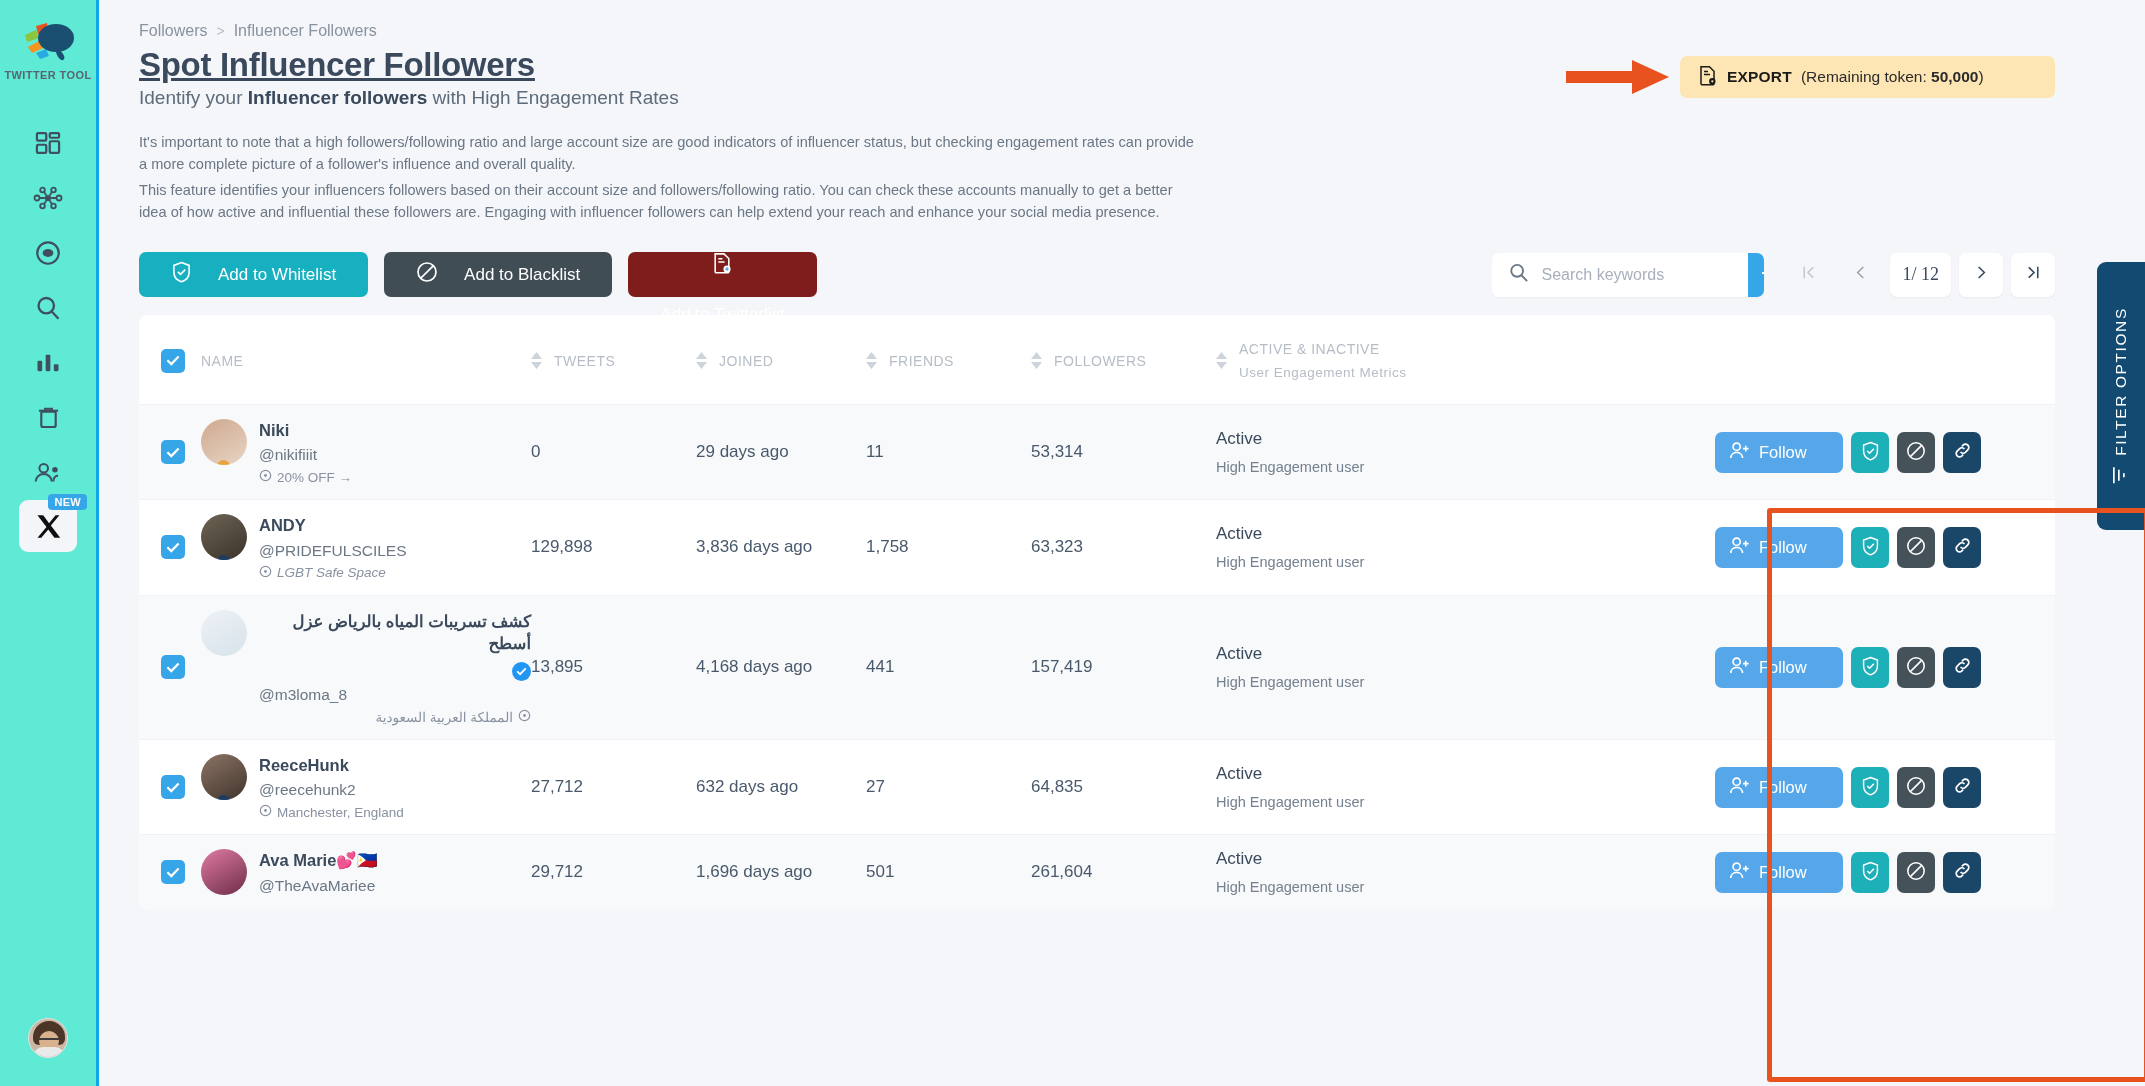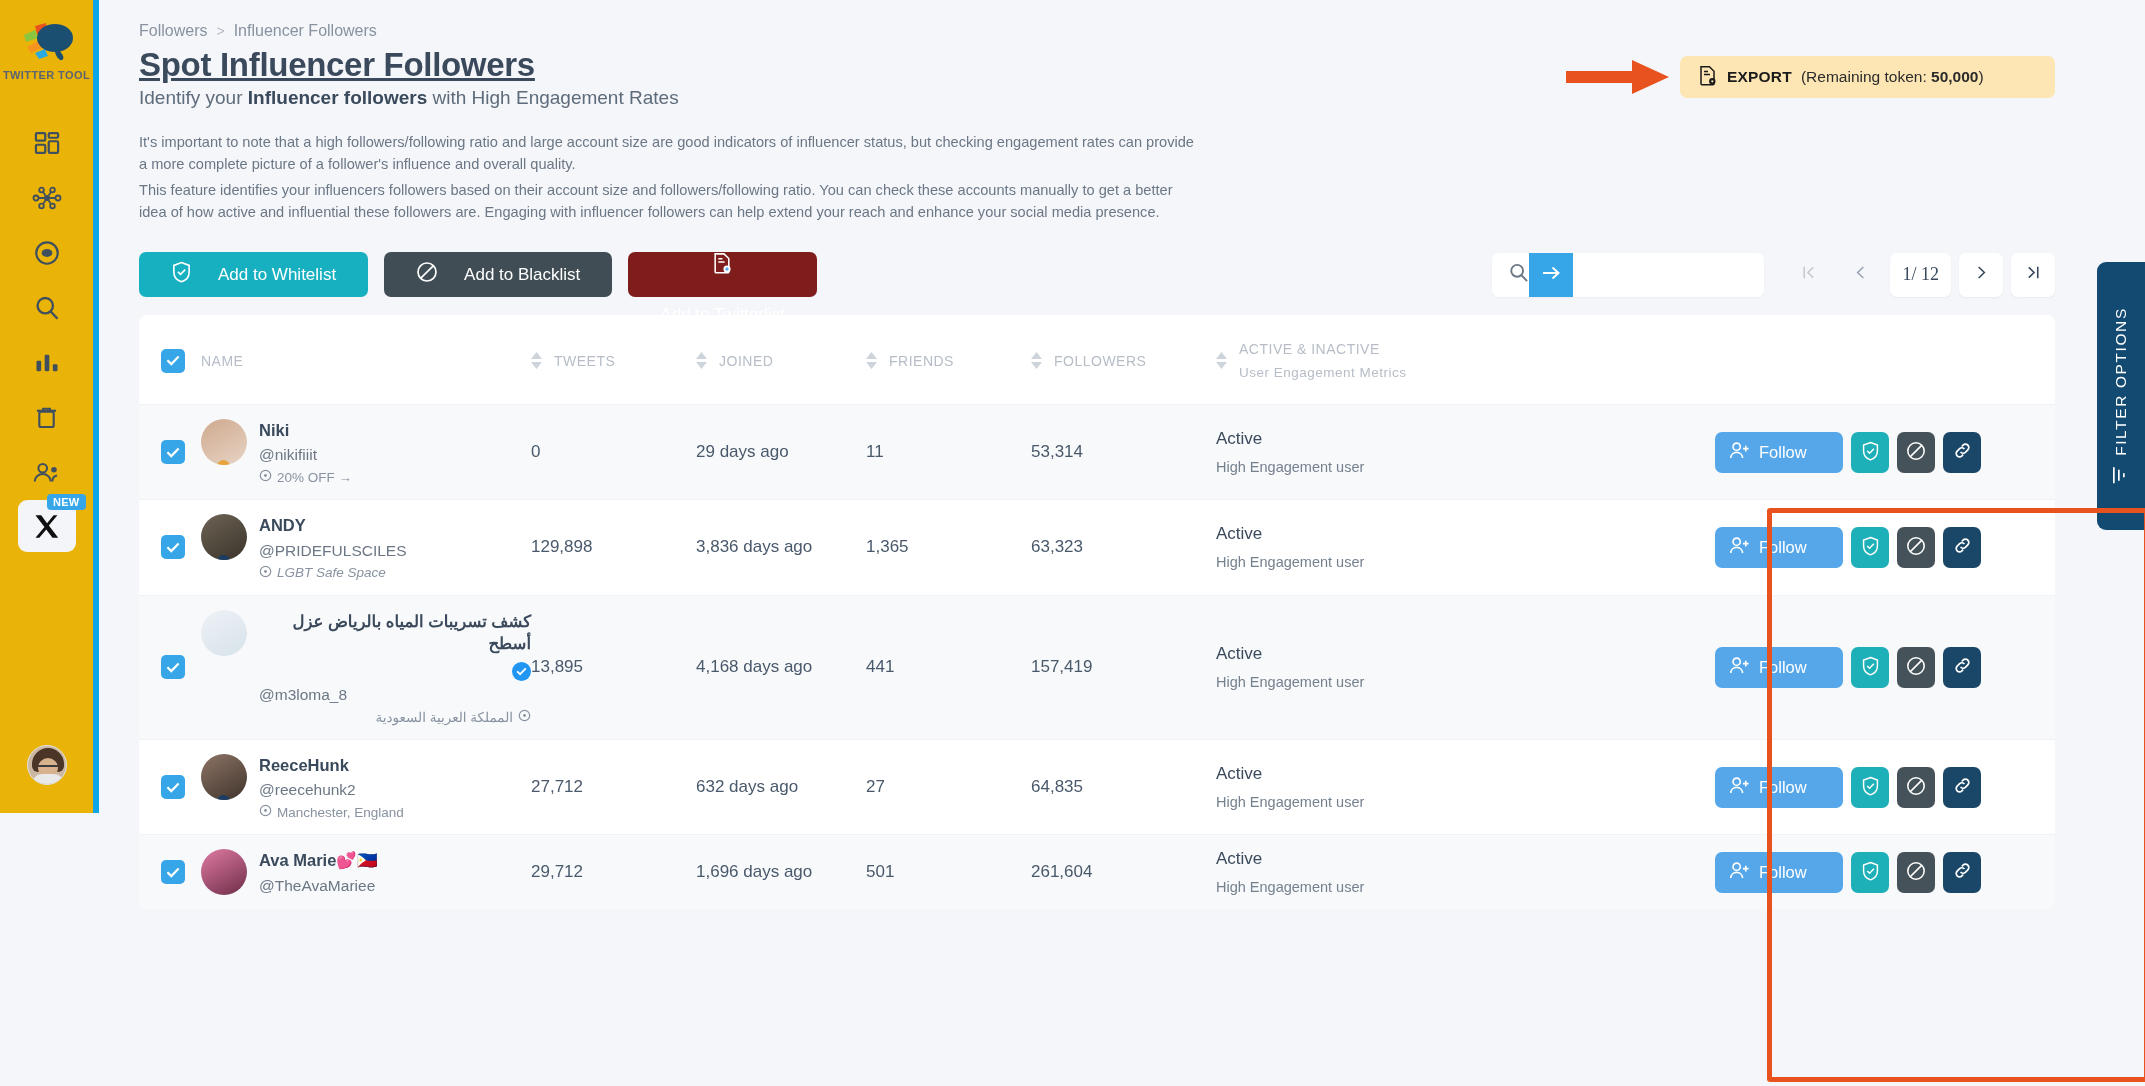--- a/index.html
+++ b/index.html
@@ -8,23 +8,23 @@
     overflow: hidden;
     background: #f4f6fa;
     font-family: "Liberation Sans", sans-serif;
   }
 
   
   .app { display: flex; width: 2145px; height: 1086px; position: relative; }
 
   
   .sidebar {
-    width: 99px; height: 813px;
-    background: #eab308;
-    border-right: 6px solid #0ea5e9;
+    width: 99px; height: 1086px;
+    background: #5eead4;
+    border-right: 3px solid #0ea5e9;
     display: flex; flex-direction: column; align-items: center;
     flex: 0 0 99px;
     position: relative;
   }
   .brand { margin-top: 16px; display:flex; flex-direction:column; align-items:center; }
   .brand-logo { width: 58px; height: 48px; position: relative; }
   .brand-name {
     font-size: 11px; font-weight: 700; letter-spacing: .4px;
     color: #5a6472; margin-top: 5px;
   }
@@ -395,20 +395,21 @@
 
       <div class="flex"></div>
 
       <div class="searchbox">
         <span>
           <svg width="21" height="21" viewBox="0 0 22 22" fill="none" stroke="#6b7785" stroke-width="2">
             <circle cx="9.6" cy="9.2" r="6.2"></circle>
               <path d="M14.2 14L20 20"></path>
           </svg>
         </span>
+        <input type="text" placeholder="Search keywords" style="">
         <button class="search-go">
           <span>
             <svg width="20" height="16" viewBox="0 0 20 16" fill="none" stroke="#fff" stroke-width="1.9">
               <path d="M2 8h15M11.5 2.5L17.5 8l-6 5.5"></path>
             </svg>
           </span>
         </button>
       </div>
 
       <div class="pager">
@@ -630,21 +631,21 @@
                           <circle cx="7" cy="7" r="5.6"></circle>
                           <circle cx="7" cy="7" r="1.5" fill="#8892a0" stroke="none"></circle>
                         </svg></span>
          <span>LGBT Safe Space</span>
        </div>
         </div>
       </div>
     </td>
     <td class="col-tweets">129,898</td>
     <td class="col-joined">3,836 days ago</td>
-    <td class="col-friends">1,365</td>
+    <td class="col-friends">1,758</td>
     <td class="col-followers">63,323</td>
     <td class="col-active">
       <div class="act-main">Active</div>
       <div class="act-sub">High Engagement user</div>
     </td>
     <td class="col-actions">
       <div class="actions">
         <button class="follow-btn">
           <span>
             <svg width="21" height="19" viewBox="0 0 22 20" fill="none" stroke="#fff" stroke-width="1.7">

